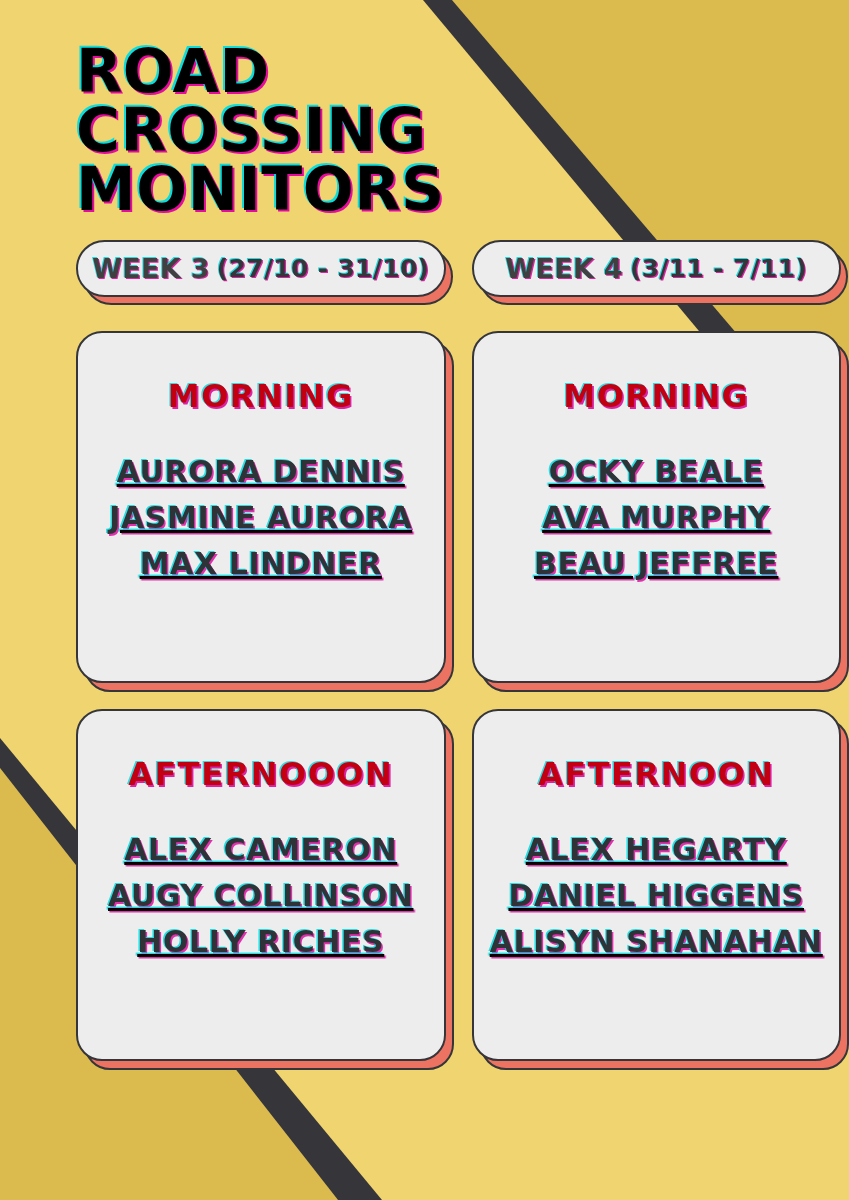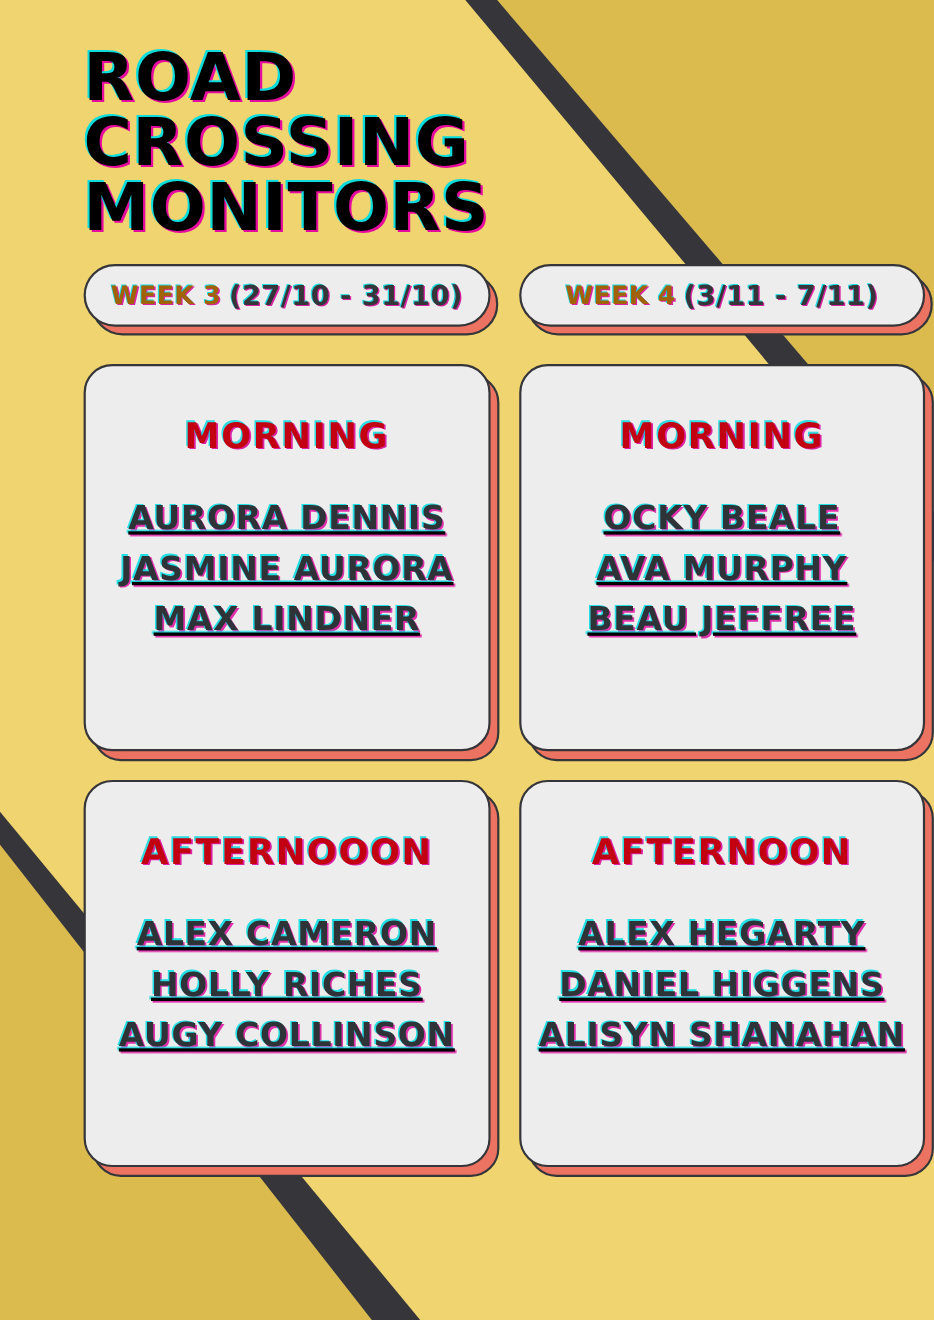--- a/index.html
+++ b/index.html
@@ -82,23 +82,23 @@
     display:flex;
     align-items:center;
     justify-content:center;
     gap:7px;
     padding:0 10px;
     white-space:nowrap;
   }
   .pill-week{
     font-family:"DejaVu Sans", sans-serif;
     font-weight:bold;
-    font-size:23px;
+    font-size:27px;
     letter-spacing:0.3px;
-    color:#a16207;
+    color:#404040;
     text-shadow:
       -1px -1px 0 rgba(0,215,220,0.85),
        1.2px 1.2px 0 rgba(215,0,150,0.85);
   }
   .pill-dates{
     font-family:"DejaVu Sans", sans-serif;
     font-weight:bold;
     font-size:25px;
     letter-spacing:0.3px;
     color:#36363A;
@@ -236,22 +236,22 @@
           </ul>
         </div>
       </div>
 
       <div class="card-wrap">
         <div class="card-shadow"></div>
         <div class="card">
           <div class="card-heading">AFTERNOOON</div>
           <ul class="name-list">
             <li class="name">ALEX CAMERON</li>
+            <li class="name">AUGY COLLINSON</li>
             <li class="name">HOLLY RICHES</li>
-            <li class="name">AUGY COLLINSON</li>
           </ul>
         </div>
       </div>
 
       <div class="card-wrap">
         <div class="card-shadow"></div>
         <div class="card">
           <div class="card-heading">AFTERNOON</div>
           <ul class="name-list">
             <li class="name">ALEX HEGARTY</li>

